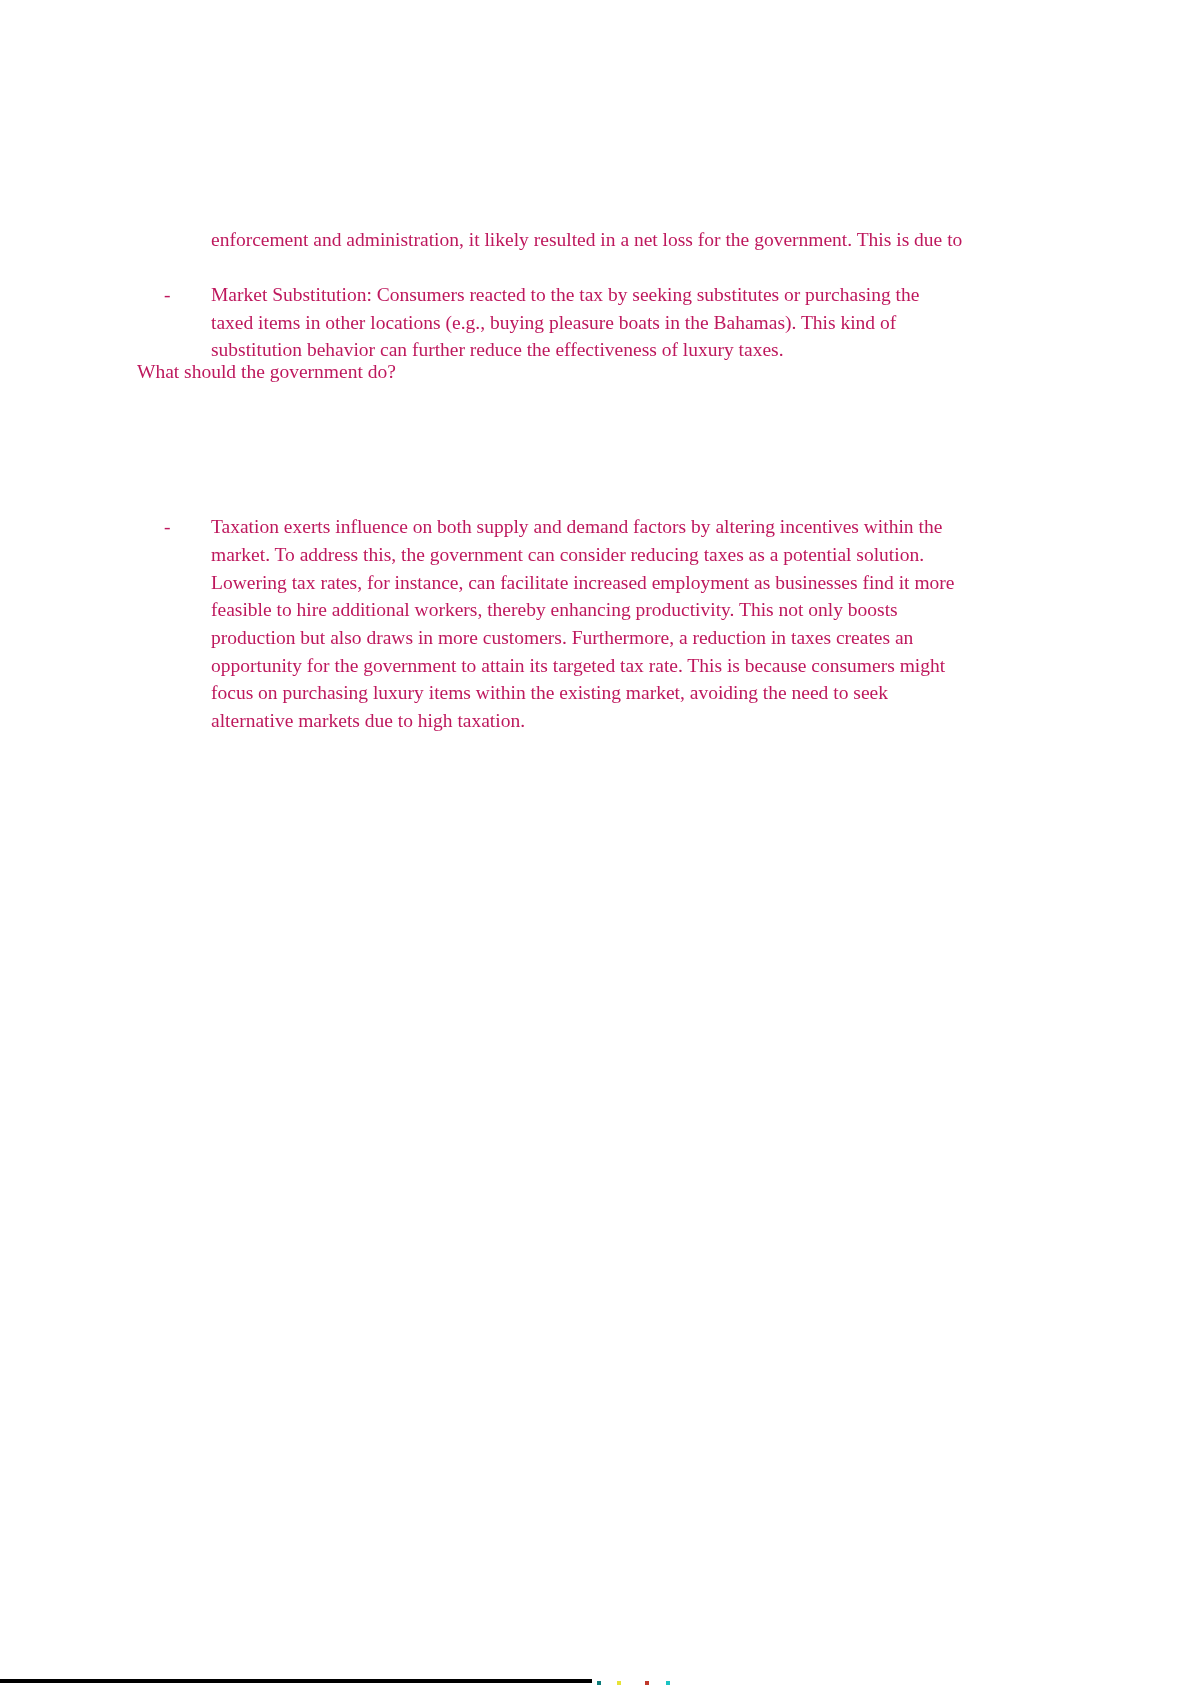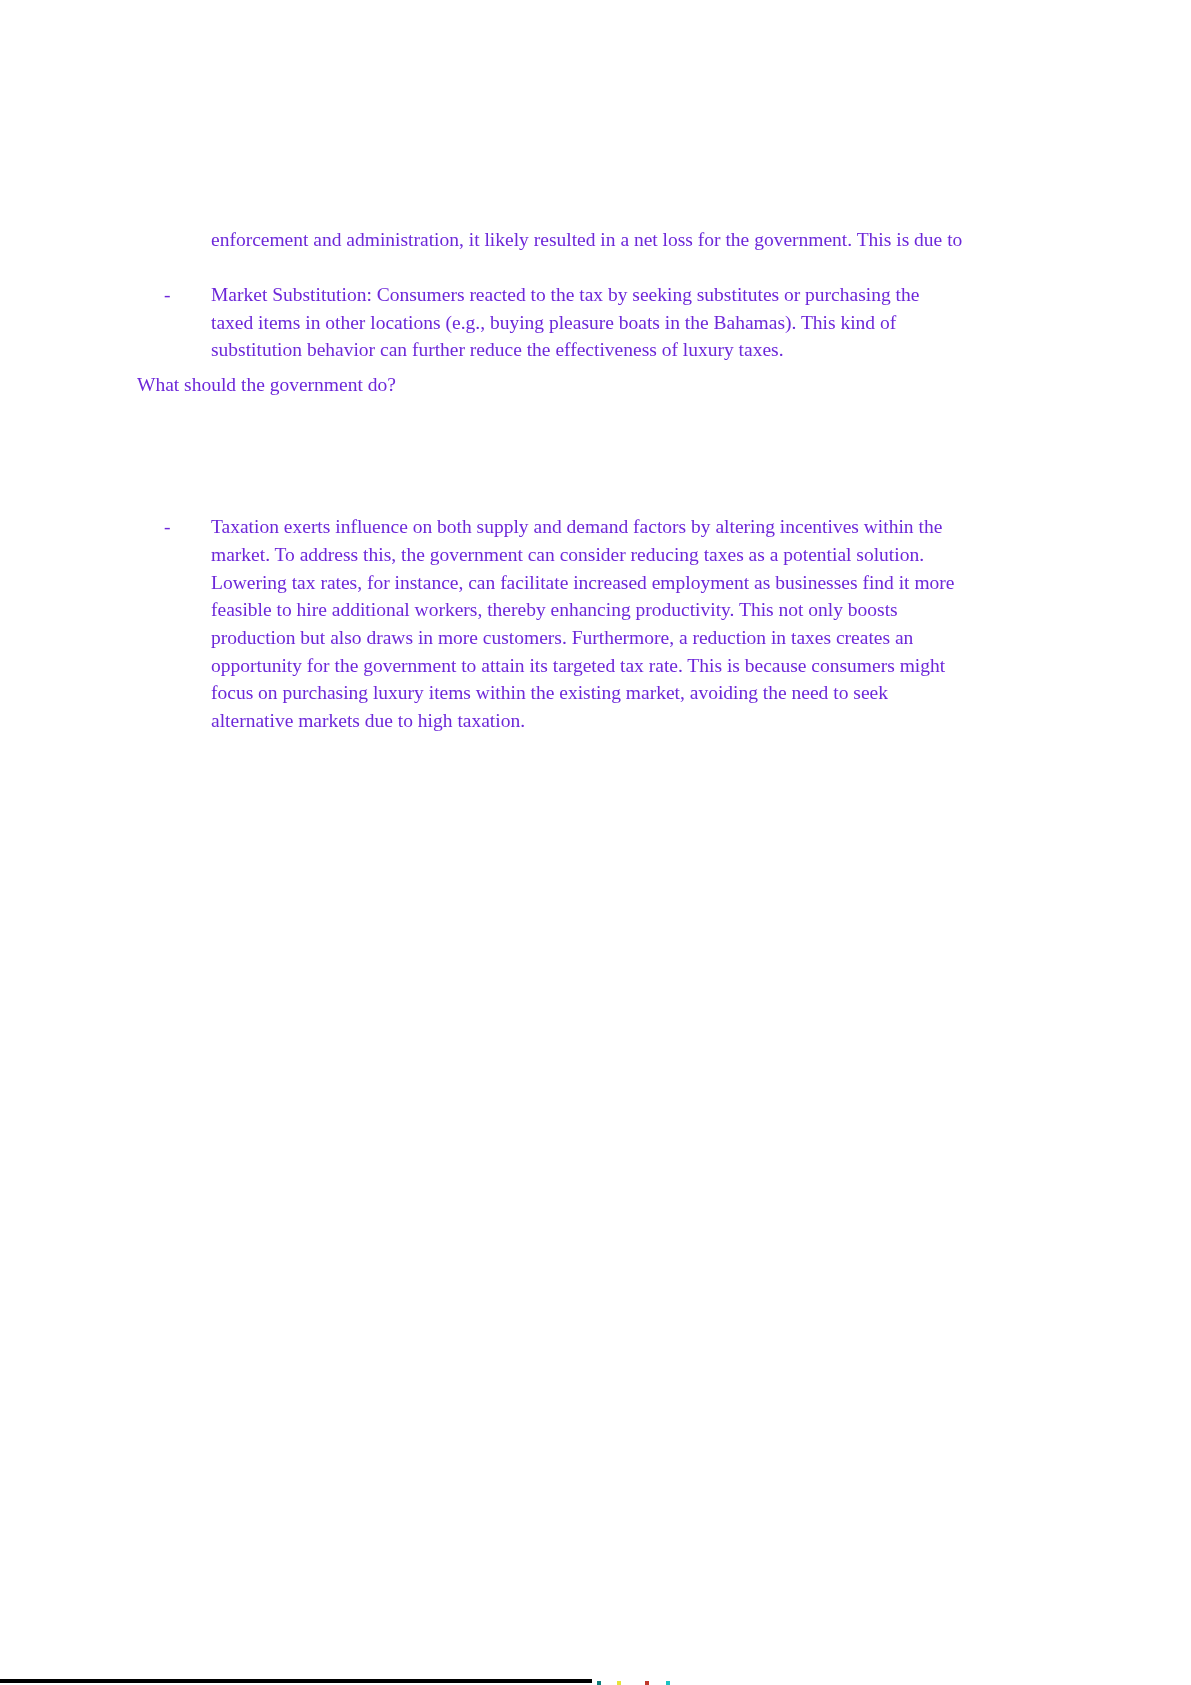--- a/index.html
+++ b/index.html
@@ -9,33 +9,33 @@
   }
   .page {
     position: relative;
     width: 1191px;
     height: 1685px;
     background: #ffffff;
     overflow: hidden;
     font-family: "Liberation Serif", "DejaVu Serif", serif;
     font-size: 19.5px;
     line-height: 27.7px;
-    color: #6d28d9;
+    color: #be185d;
     -webkit-font-smoothing: antialiased;
   }
   .textblock {
     position: absolute;
     white-space: nowrap;
   }
   .tline {
     white-space: nowrap;
   }
   .cont-para   { top: 226px; left: 211px; }
   .bullet-1    { top: 281px; left: 211px; }
-  .heading     { top: 371px; left: 137px; }
+  .heading     { top: 358px; left: 137px; }
   .bullet-2    { top: 430px; left: 211px; }
   .bullet {
     position: relative;
   }
   .bullet .marker {
     position: absolute;
     left: -47px;
     top: 0;
   }
   .bottom-rule {

